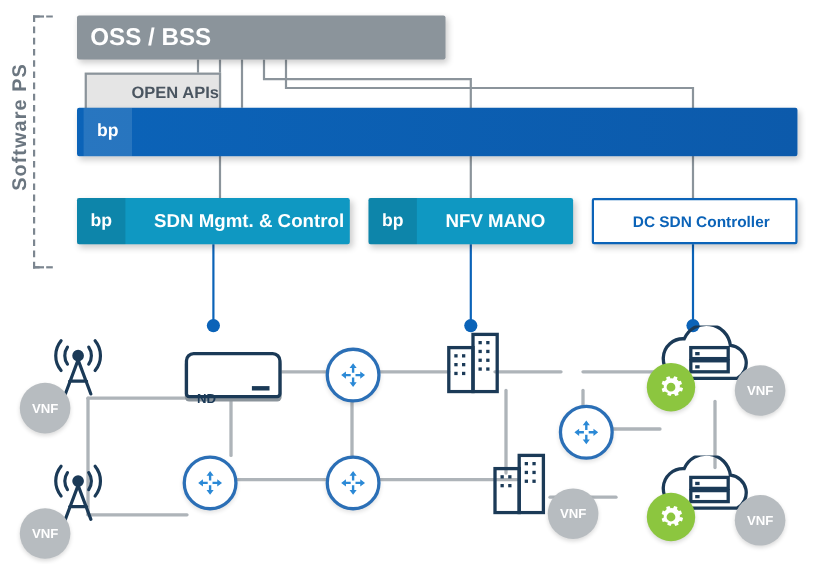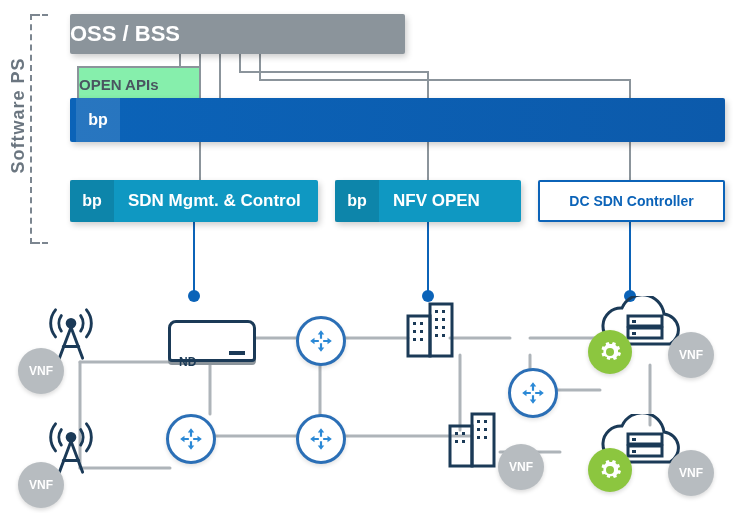--- a/index.html
+++ b/index.html
@@ -75,22 +75,22 @@
   .api-tab {
     position: absolute;
     left: 77px; top: 66px;
     width: 120px; height: 32px;
     border: 2px solid #8b949b;
     color: #4a5560;
     font-size: 15px;
     font-weight: bold;
     display: flex;
     align-items: center;
-    justify-content: flex-start;
-    background: #86efac;
+    justify-content: flex-end;
+    background: #e5e5e5;
   }
   .mdso {
     left: 70px; top: 98px; width: 655px; height: 44px;
     background: linear-gradient(90deg, #0b63b8 0%, #0c5aab 100%);
     font-size: 22px;
     padding-left: 6px;
   }
   .sdn {
     left: 70px; top: 180px; width: 248px; height: 42px;
     background: #0f98c2;
@@ -115,21 +115,21 @@
     height: 100%;
     display: flex;
     align-items: center;
     justify-content: center;
     font-weight: bold;
     font-size: 16px;
     margin-right: 14px;
     flex-shrink: 0;
   }
   .mdso .bp-chip { background: rgba(255,255,255,0.12); }
-  .block-label { flex: 1; }
+  .block-label { flex: 1; padding-left: 12px; }
 
   
   .lines {
     position: absolute;
     left: 0; top: 0;
     width: 750px; height: 513px;
     pointer-events: none;
   }
 
   
@@ -265,21 +265,21 @@
     <div class="bp-chip">bp</div>
   </div>
 
   <div class="block sdn">
     <div class="bp-chip">bp</div>
     <span class="block-label">SDN Mgmt. &amp; Control</span>
   </div>
 
   <div class="block nfv">
     <div class="bp-chip">bp</div>
-    <span class="block-label">NFV OPEN</span>
+    <span class="block-label">NFV MANO</span>
   </div>
 
   <div class="block dcsdn">
     <span class="block-label" style="text-align:center">DC SDN Controller</span>
   </div>
 
   <div class="dot" style="left:188px; top:290px;"></div>
   <div class="dot" style="left:422px; top:290px;"></div>
   <div class="dot" style="left:624px; top:290px;"></div>
 

